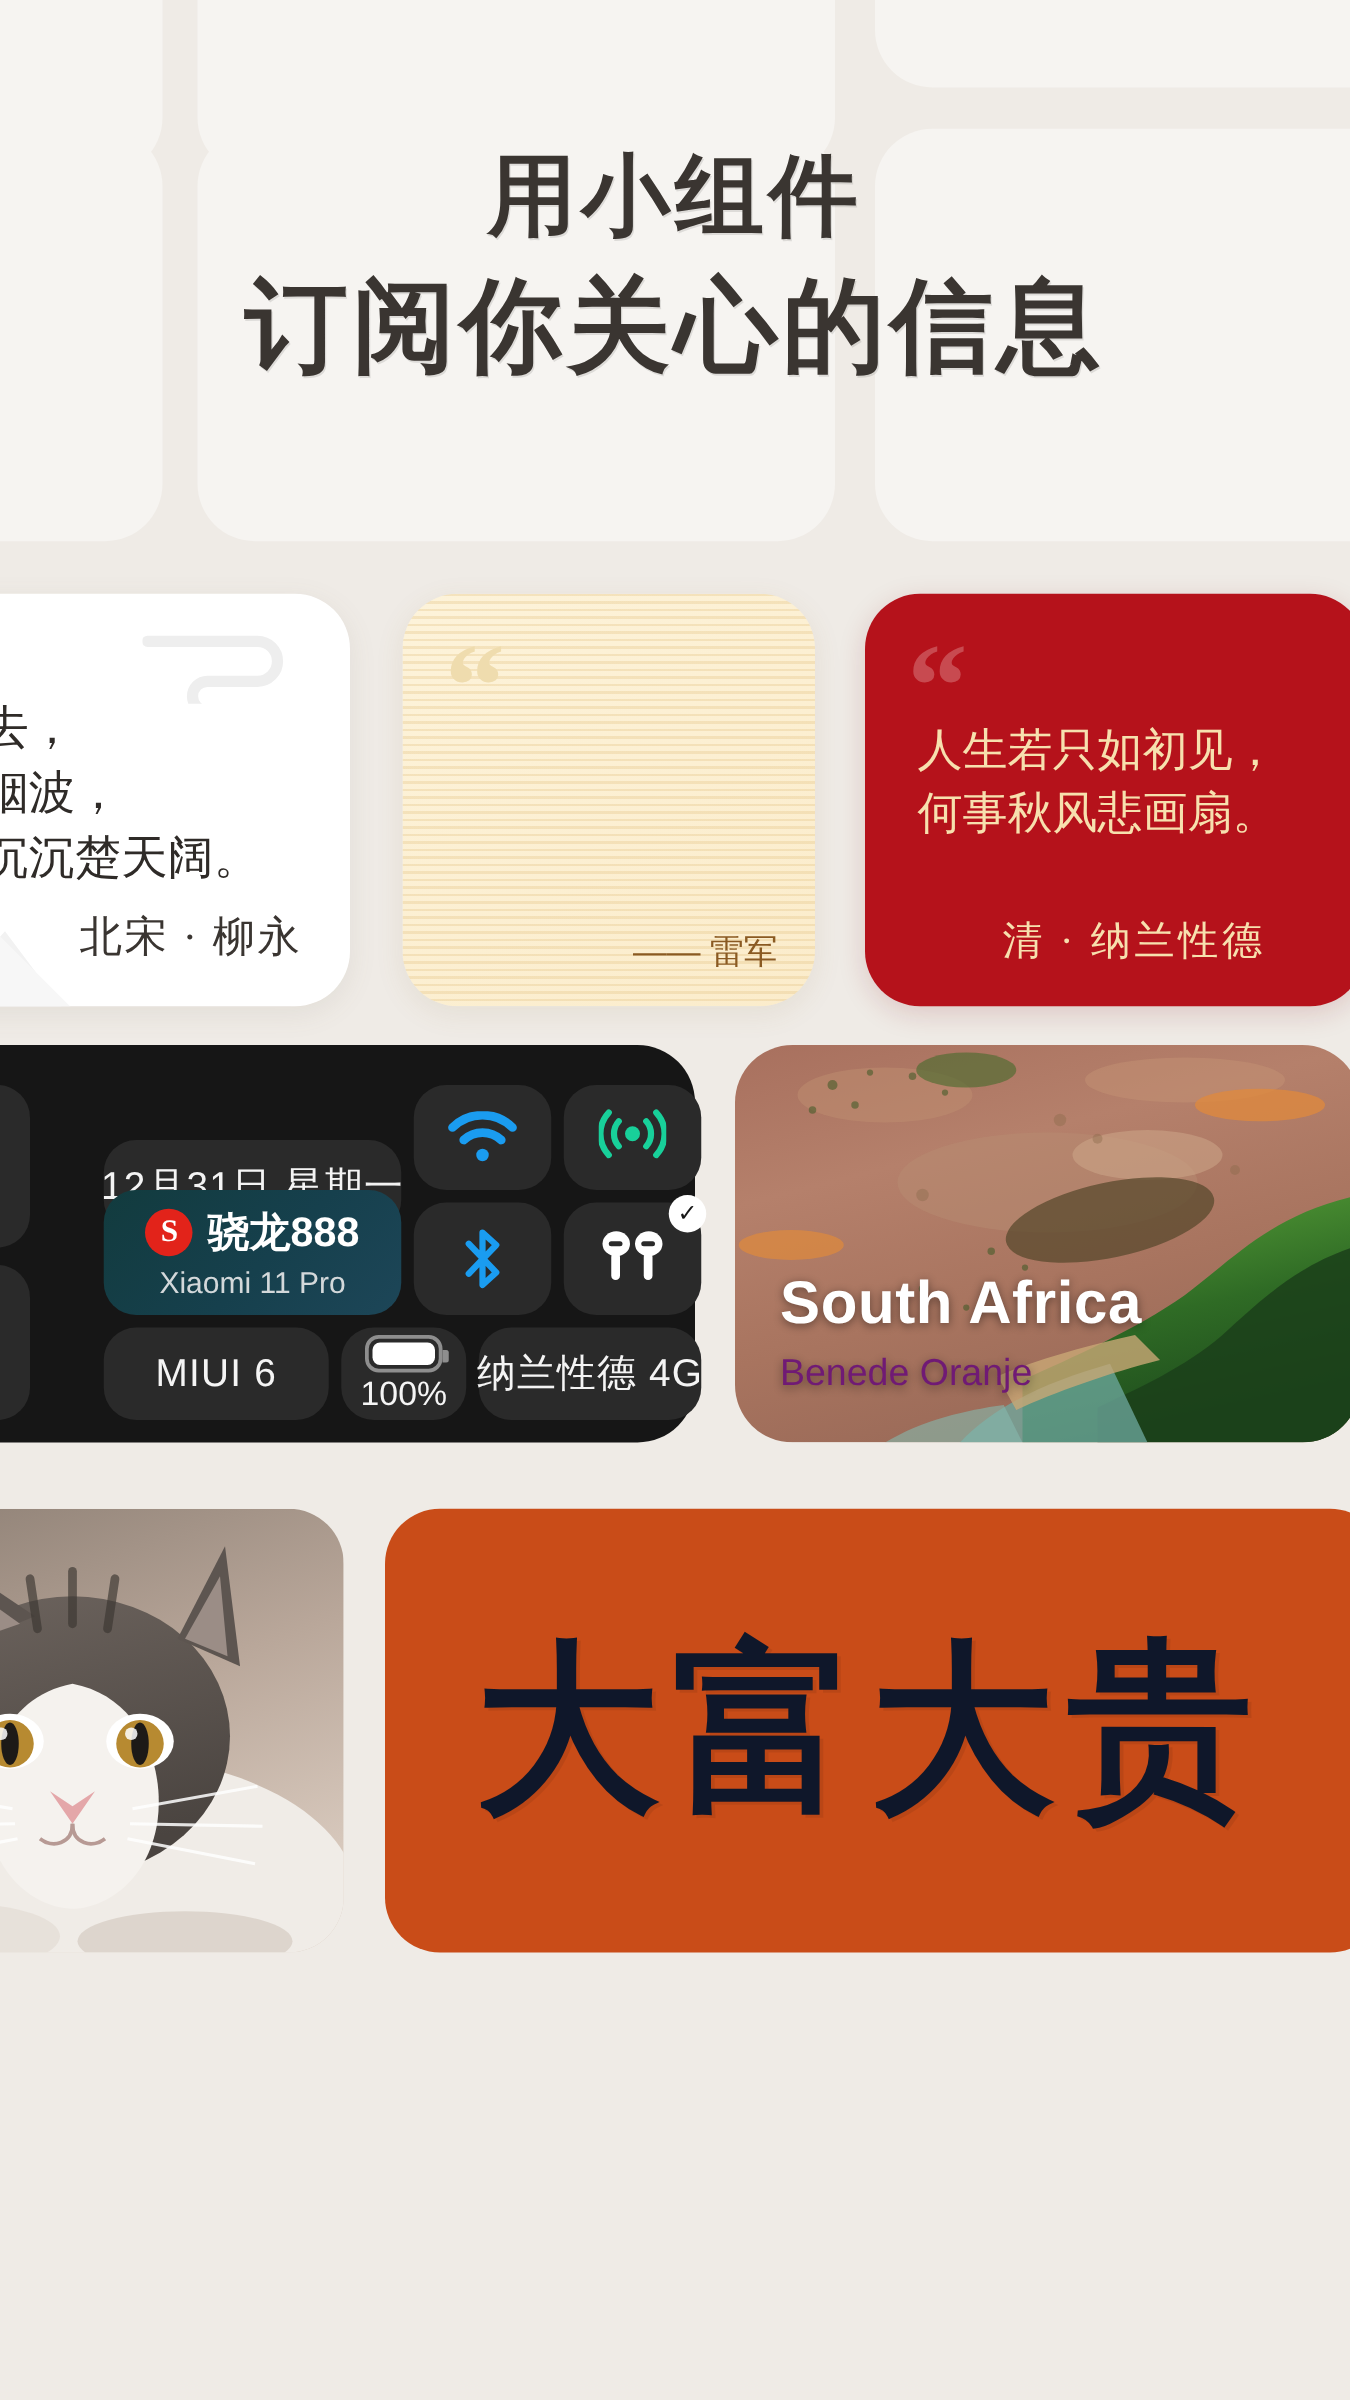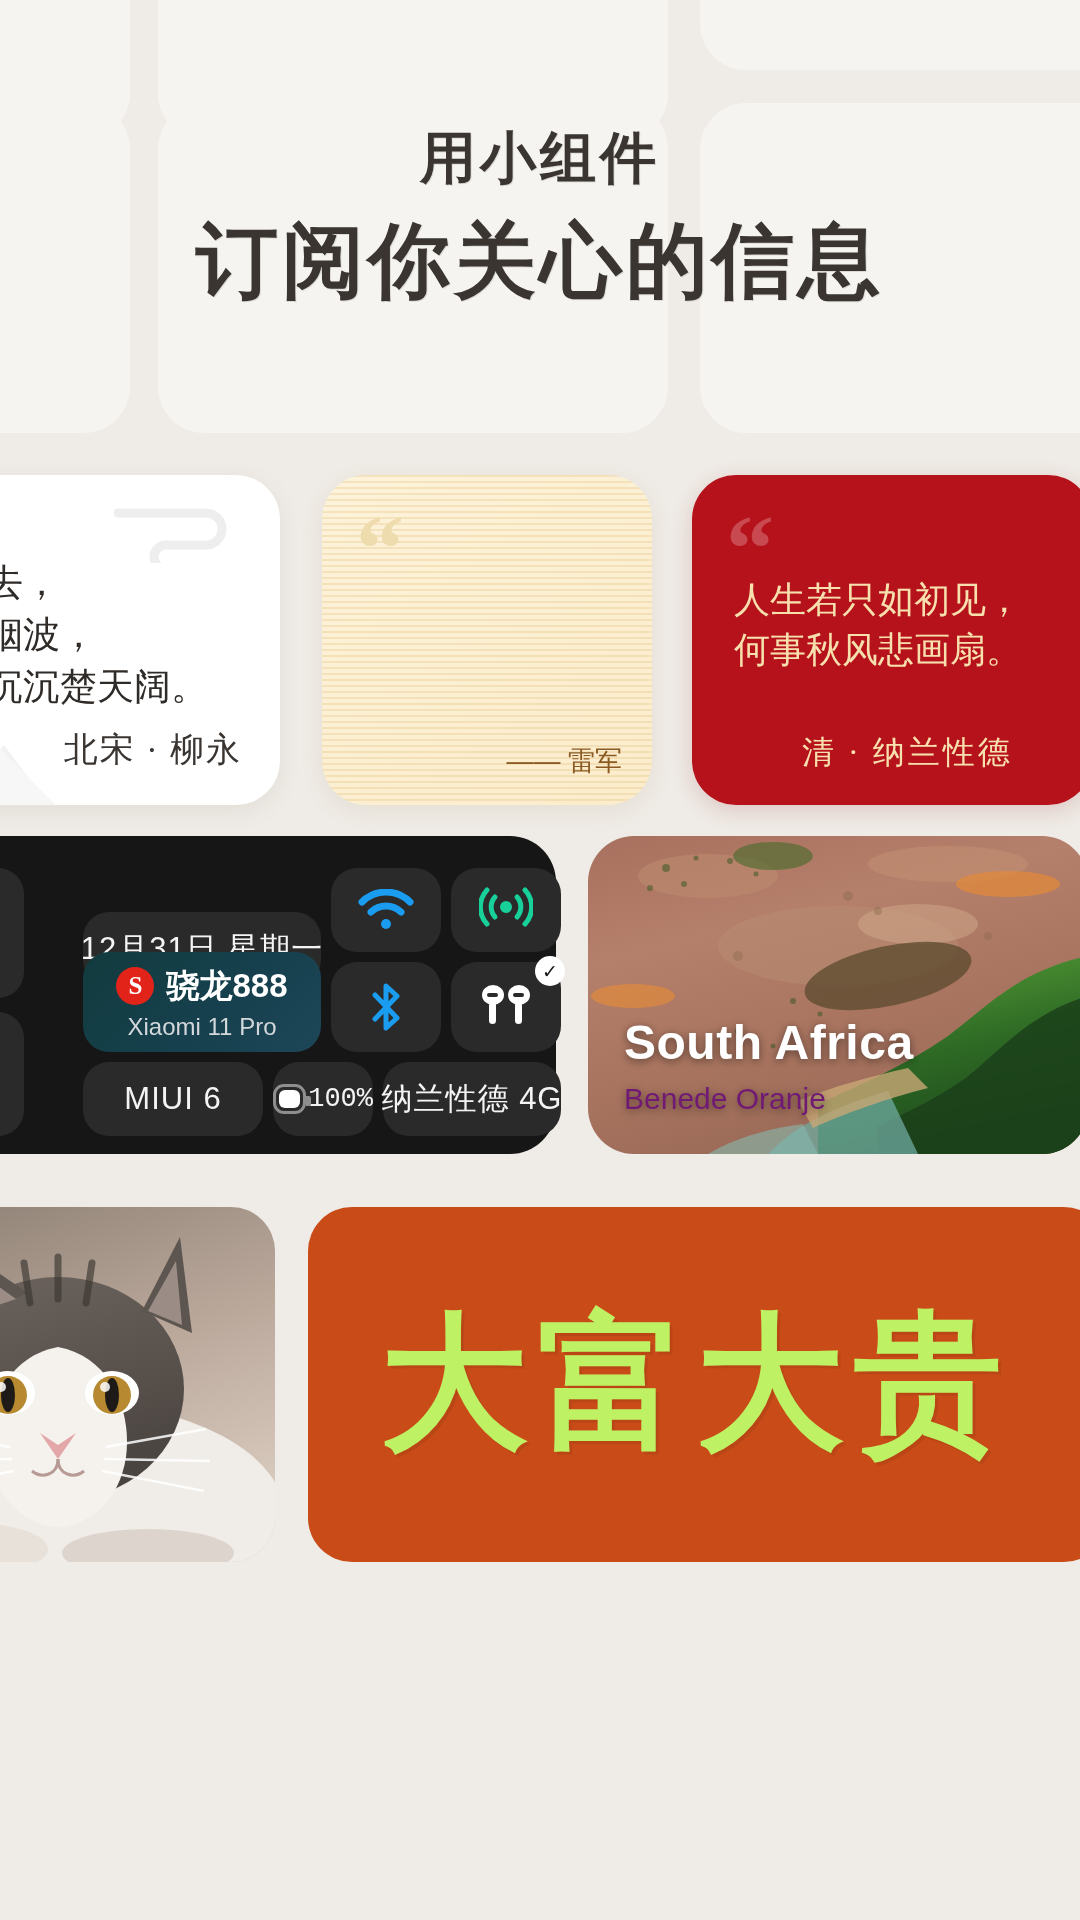--- a/index.html
+++ b/index.html
@@ -28,21 +28,21 @@
     position:absolute; left:0; top:110px; width:1080px;
     text-align:center; z-index:5;
   }
   .hero-line {
     font-family:"Liberation Serif","DejaVu Serif",serif;
     font-weight:bold;
     color:#3a3531;
     letter-spacing:4px;
     text-shadow:1px 1px 0 rgba(0,0,0,0.10);
   }
-  .hero-line-1 { font-size:56px; line-height:96px; }
+  .hero-line-1 { font-size:71px; line-height:96px; }
   .hero-line-2 { font-size:82px; line-height:96px; margin-top:8px; }
 
   
   .row-quotes { position:absolute; left:0; top:440px; width:1080px; height:382px; }
 
   .card { position:absolute; border-radius:44px; overflow:hidden; }
 
   
   .poem-card {
     left:-128px; top:35px; width:408px; height:330px;
@@ -128,21 +128,21 @@
   .tile-chip   {
     left:195px; top:116px; width:238px; height:100px;
     background:linear-gradient(135deg,#123b3e 0%,#16404d 55%,#1d4658 100%);
     flex-direction:column; gap:4px;
   }
   .tile-miui   { left:195px; top:226px; width:180px; height:74px; }
   .tile-wifi   { left:443px; top:32px;  width:110px; height:84px; }
   .tile-cell   { left:563px; top:32px;  width:110px; height:84px; }
   .tile-bt     { left:443px; top:126px; width:110px; height:90px; }
   .tile-pods   { left:563px; top:126px; width:110px; height:90px; overflow:visible; }
-  .tile-batt   { left:385px; top:226px; width:100px; height:74px; flex-direction:row; gap:2px;font-family:Liberation Mono, monospace;}
+  .tile-batt   { left:385px; top:226px; width:100px; height:74px; flex-direction:column; gap:2px;}
   .tile-carrier{ left:495px; top:226px; width:178px; height:74px; }
 
   
   .tile-lcol-top  { left:-46px; top:32px;  width:182px; height:130px; background:#2a2a2a; border-radius:26px; position:absolute;}
   .tile-lcol-bot  { left:-46px; top:176px; width:182px; height:124px; background:#2a2a2a; border-radius:26px; position:absolute;}
 
   .tile-text { color:#f4f4f4; font-size:31px; letter-spacing:1px; white-space:nowrap; }
   .chip-name { color:#ffffff; font-size:33px; font-weight:bold; display:flex; align-items:center; gap:12px; white-space:nowrap;}
   .chip-sub  { color:#d3d8da; font-size:24px; white-space:nowrap; }
   .sd-logo {
@@ -191,21 +191,21 @@
     position:absolute; left:-120px; top:15px; width:395px; height:355px;
     border-radius:44px; overflow:hidden;
   }
   .orange-card {
     position:absolute; left:308px; top:15px; width:800px; height:355px;
     border-radius:44px; background:#c94c18; overflow:hidden;
   }
   .orange-text {
     position:absolute; left:72px; top:50%; transform:translateY(-50%);
     font-family:"Liberation Serif","DejaVu Serif",serif;
-    font-weight:bold; font-size:148px; color:#bef264;
+    font-weight:bold; font-size:148px; color:#0f172a;
     letter-spacing:10px; white-space:nowrap;
     text-shadow:3px 3px 0 rgba(0,0,0,0.07);
   }
 </style>
 </head>
 <body>
 
 <div class="ghost-band">
   <div class="gb-bg"></div>
   <div class="ghost-card gc-a"></div>

